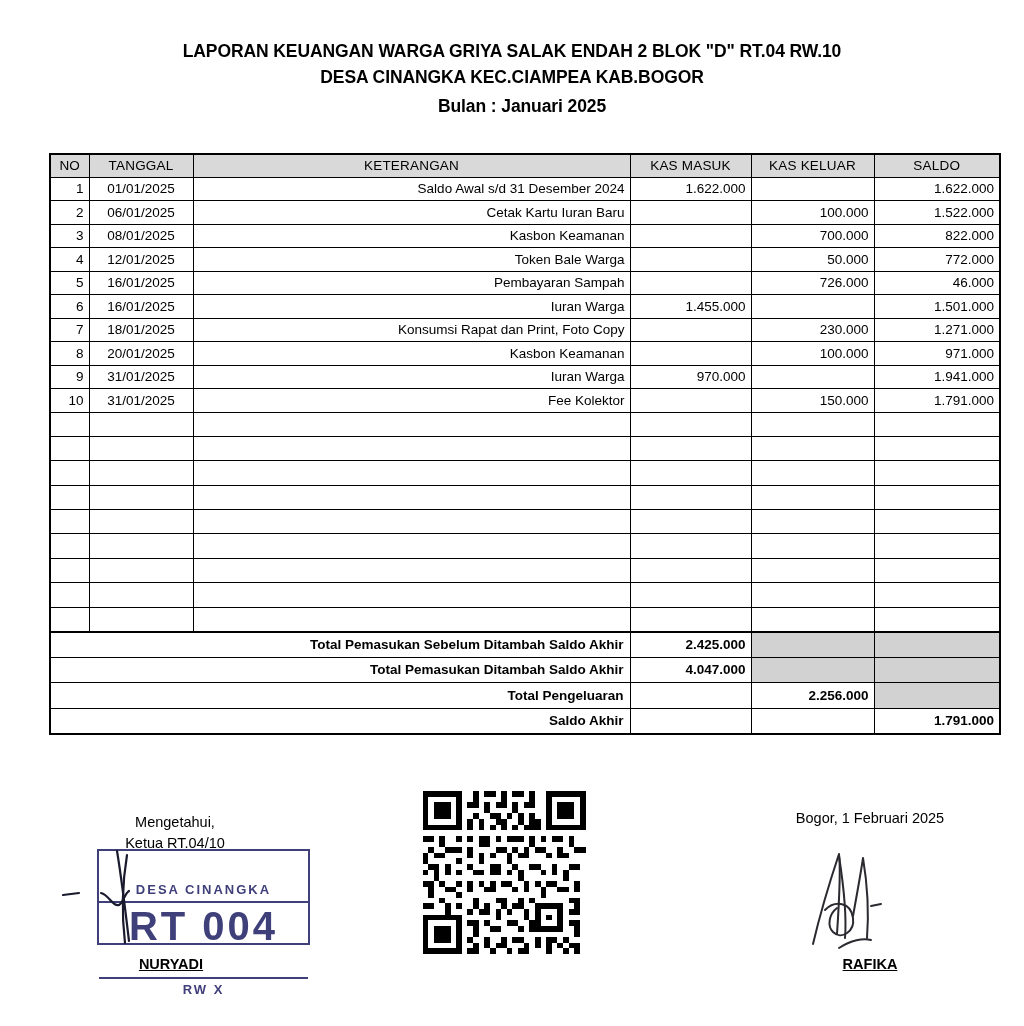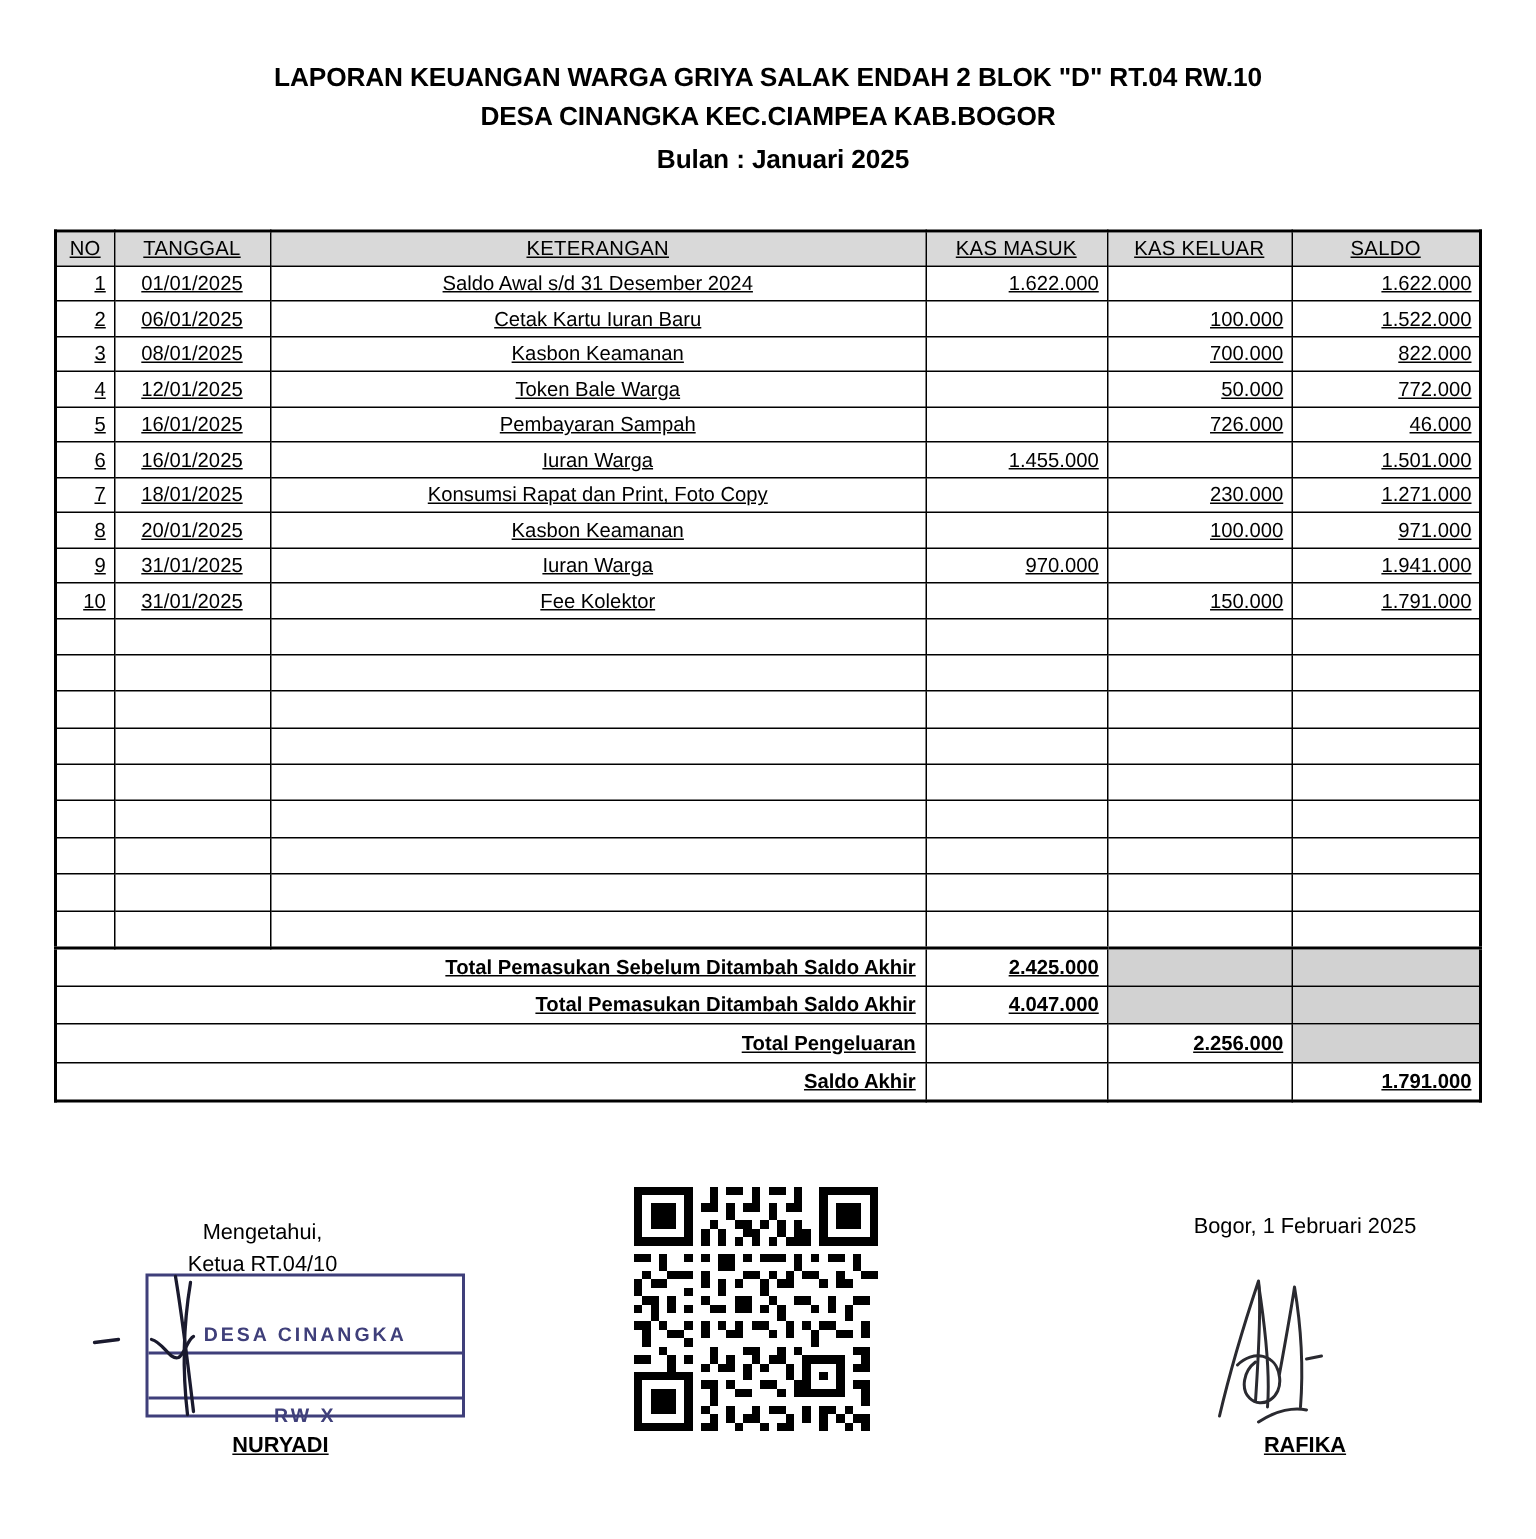--- a/index.html
+++ b/index.html
@@ -30,24 +30,23 @@
     line-height: 26px;
     letter-spacing: -0.1px;
     white-space: nowrap;
   }
   .title-line.l2 { font-size: 17.5px; }
   .title-line.l3 { font-size: 17.5px; margin-top: 3px; margin-left: 20px; }
 
   
   .ledger-wrap {
     position: absolute;
-    left: 36px;
+    left: 49px;
     top: 153px;
     width: 768px;
-    text-decoration: underline;
   }
   table.ledger {
     border-collapse: collapse;
     table-layout: fixed;
     width: 952px;
     font-size: 13.5px;
   }
   table.ledger td, table.ledger th {
     border: 1px solid #000000;
     padding: 0 5px;
@@ -74,21 +73,21 @@
     text-align: center;
     height: 42px;
     font-size: 13.5px;
     letter-spacing: 0.2px;
     border-bottom: 2.5px solid #000;
   }
   thead th.h-no { padding: 0 2px; }
 
   td.num   { text-align: right; }
   td.ctr   { text-align: center; }
-  td.lft   { text-align: center; }
+  td.lft   { text-align: right; }
   td.money { text-align: right; padding-right: 6px; }
 
   tbody tr.data-row td { height: 23.5px; }
 
   
   tbody tr.empty-row td { height: 24.4px; }
 
   
   tr.sum-row td {
     height: 25.5px;
@@ -403,20 +402,21 @@
   </div>
 
   <div class="sign-col sign-right">
     <div>Bogor, 1 Februari 2025</div>
   </div>
 
 </div>
 
 <div class="stamp">
   <div class="stamp-top">DESA CINANGKA</div>
+  <div class="stamp-mid">RT 004</div>
   <div class="stamp-bot">RW X</div>
 </div>
 
 <svg class="sig-scribble sig-left-scribble" width="140" height="110" viewBox="0 0 140 110">
   <g fill="none" stroke="#1a1a2e" stroke-width="2.2" stroke-linecap="round">
     <path d="M8 50 L24 48"></path>
     <path d="M46 48 C54 50, 58 62, 64 60 C68 58, 70 48, 74 46"></path>
     <path d="M62 6 C66 30, 70 62, 74 96"></path>
     <path d="M72 10 C68 34, 66 64, 70 98"></path>
   </g>
@@ -597,18 +597,18 @@
       <rect x="8" y="28" width="2" height="1"></rect>
         <rect x="12" y="28" width="1" height="1"></rect>
       <rect x="15" y="28" width="1" height="1"></rect>
         <rect x="17" y="28" width="2" height="1"></rect>
       <rect x="25" y="28" width="1" height="1"></rect>
         <rect x="27" y="28" width="1" height="1"></rect>
     </g>
   </svg>
 </div>
 
-<div style="position:absolute; left:42px; top:955px; width:290px; text-align:center;">
+<div style="position:absolute; left:26px; top:955px; width:290px; text-align:center;">
   <span class="sign-name">NURYADI</span>
 </div>
 <div style="position:absolute; left:735px; top:955px; width:270px; text-align:center;">
   <span class="sign-name">RAFIKA</span>
 </div>
 
 </body></html>

